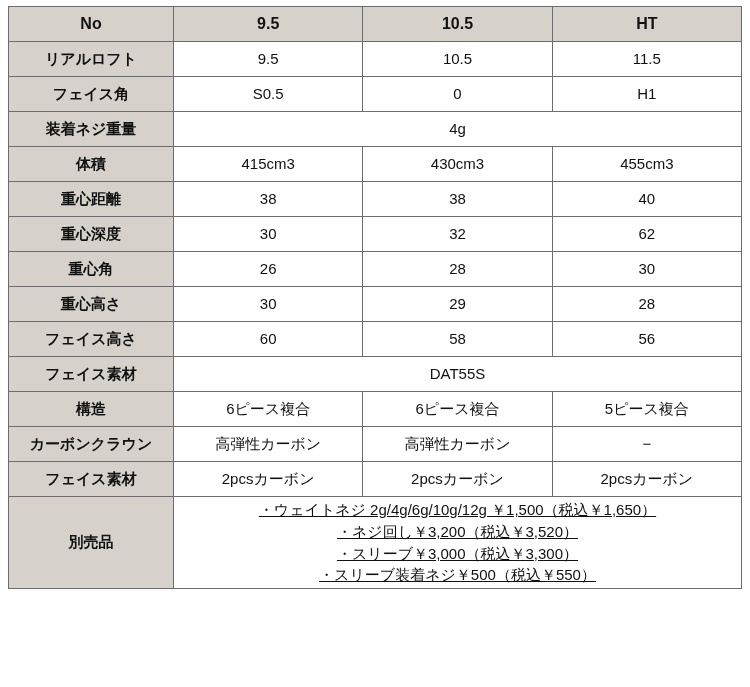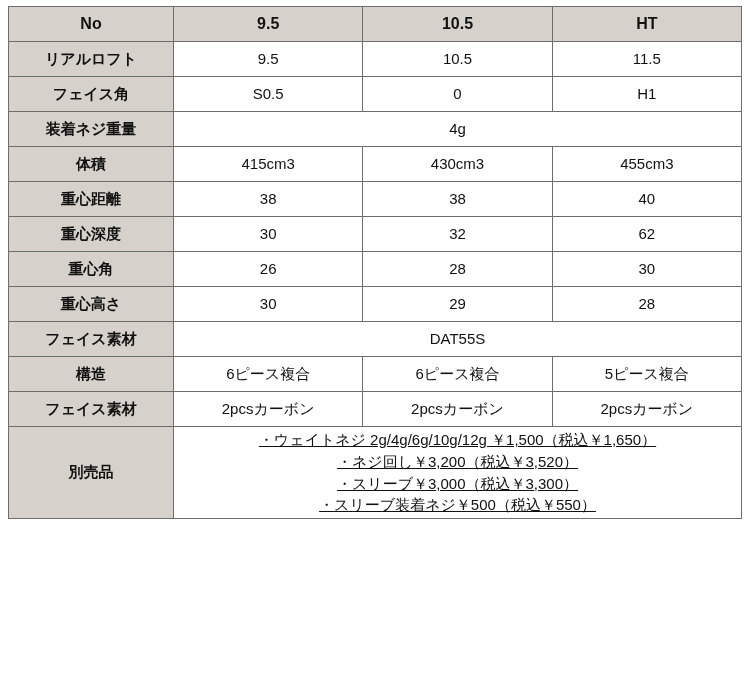--- a/index.html
+++ b/index.html
@@ -111,28 +111,40 @@
           <td>28</td>
           <td>30</td>
         </tr>
         <tr>
           <td class="rowhead">重心高さ</td>
           <td>30</td>
           <td>29</td>
           <td>28</td>
         </tr>
         <tr>
+          <td class="rowhead">フェイス高さ</td>
+          <td>60</td>
+          <td>58</td>
+          <td>56</td>
+        </tr>
+        <tr>
           <td class="rowhead">フェイス素材</td>
           <td colspan="3">DAT55S</td>
         </tr>
         <tr>
           <td class="rowhead">構造</td>
           <td>6ピース複合</td>
           <td>6ピース複合</td>
           <td>5ピース複合</td>
+        </tr>
+        <tr>
+          <td class="rowhead">カーボンクラウン</td>
+          <td>高弾性カーボン</td>
+          <td>高弾性カーボン</td>
+          <td>−</td>
         </tr>
         <tr>
           <td class="rowhead">フェイス素材</td>
           <td>2pcsカーボン</td>
           <td>2pcsカーボン</td>
           <td>2pcsカーボン</td>
         </tr>
         <tr>
           <td class="rowhead">別売品</td>
           <td colspan="3" class="optional-cell">

